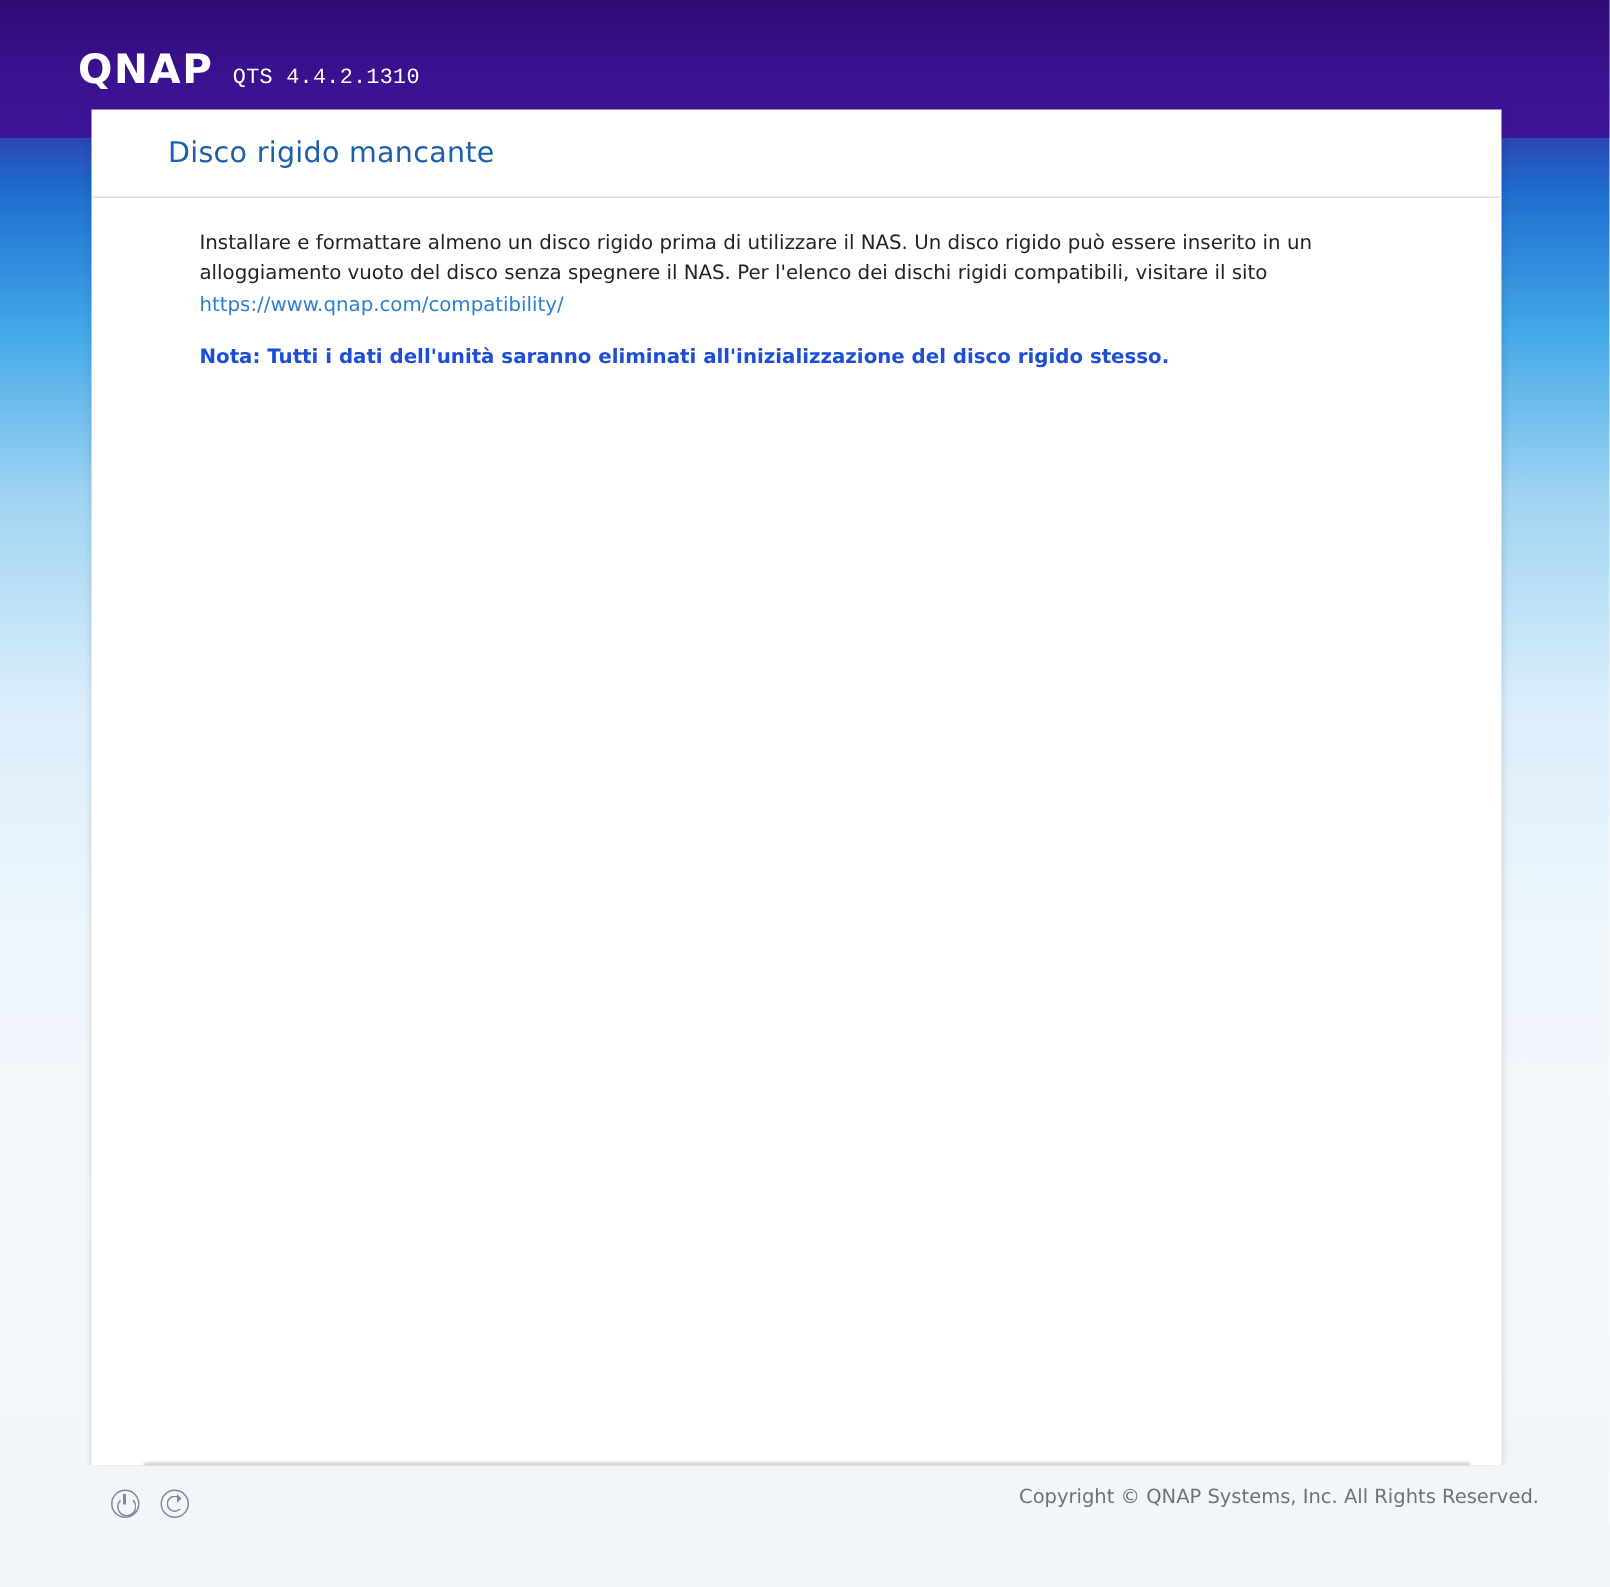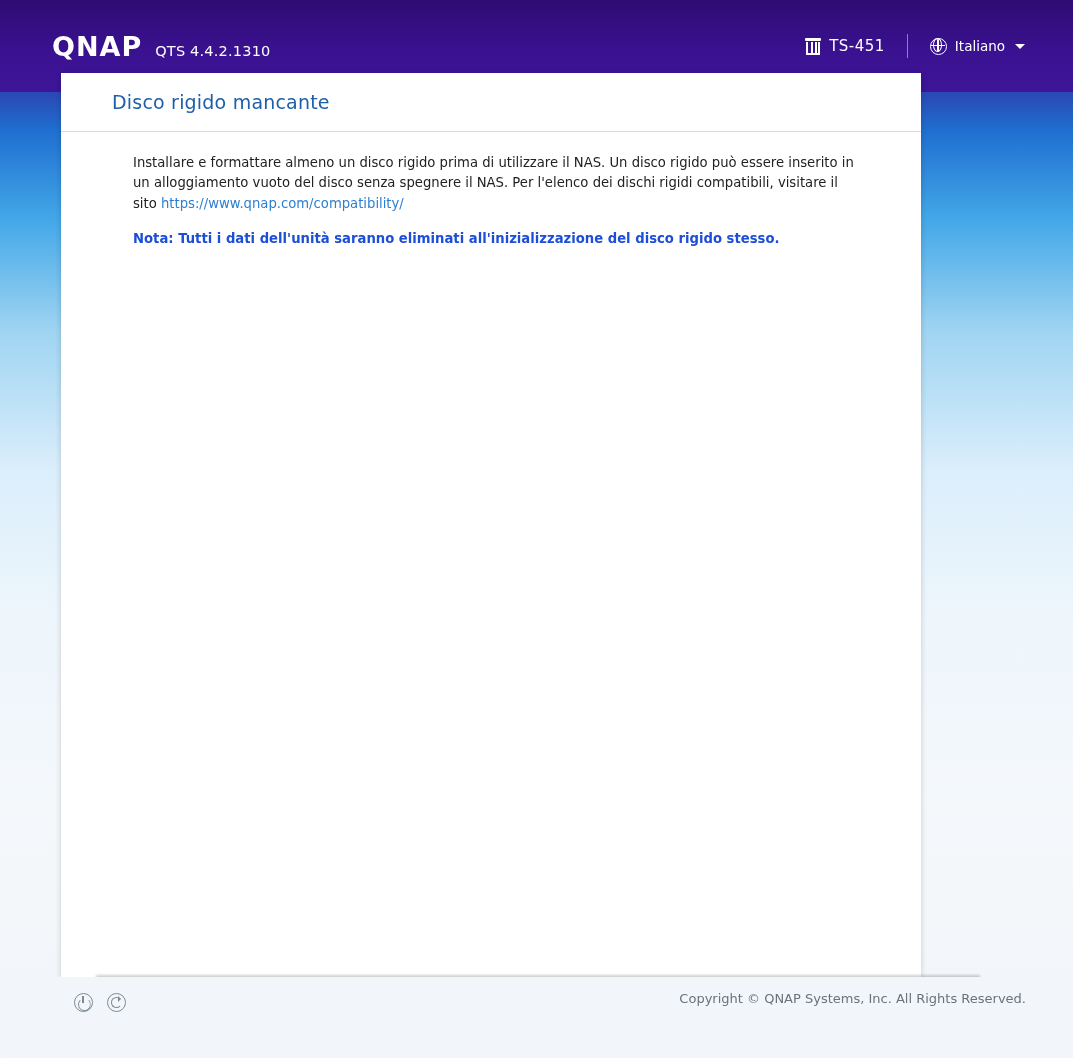--- a/index.html
+++ b/index.html
@@ -45,20 +45,21 @@
     font-weight: bold;
     letter-spacing: 1px;
     color: #ffffff;
     line-height: 1;
   }
   .qts-version {
     margin-left: 13px;
     font-size: 14.5px;
     color: #ffffff;
     letter-spacing: 0.2px;
+    font-family: Liberation Mono, monospace;
   }
   .topbar-right {
     margin-left: auto;
     margin-right: 48px;
     display: flex;
     align-items: center;
     color: #ffffff;
   }
   .model-box {
     display: flex;
@@ -146,21 +147,21 @@
     border-left: 5px solid transparent;
     border-right: 5px solid transparent;
     border-top: 5px solid #ffffff;
   }
 
   
   .panel {
     position: absolute;
     top: 73px;
     left: 61px;
-    width: 860px;
+    width: 940px;
     height: 904px;
     background: #ffffff;
     box-shadow: 0 2px 6px rgba(0,0,0,0.18);
   }
   .panel-header {
     height: 59px;
     border-bottom: 1px solid #dcdcdc;
     display: flex;
     align-items: center;
     padding-left: 51px;
@@ -278,39 +279,20 @@
 </style>
 </head>
 <body>
 
 <div class="topbar">
   <div class="brand-wrap">
     <span class="qnap-logo">QNAP</span>
     <span class="qts-version">QTS 4.4.2.1310</span>
   </div>
 
-  <div class="topbar-right">
-    <div class="model-box">
-      <span class="nas-icon">
-        <span class="nas-top"></span>
-        <span class="nas-body"></span>
-      </span>
-      <span>TS-451</span>
-    </div>
-
-    <div class="divider-v"></div>
-
-    <div class="lang-box">
-      <span class="globe-icon">
-        <span class="globe-ellipse"></span>
-      </span>
-      <span>Italiano</span>
-      <span class="caret-down"></span>
-    </div>
-  </div>
 </div>
 
 <div class="panel">
   <div class="panel-header">
     <span class="panel-title">Disco rigido mancante</span>
   </div>
   <div class="panel-body">
     <p class="para"><span>Installare e formattare almeno un disco rigido prima di utilizzare il NAS. Un disco rigido può essere inserito in un alloggiamento vuoto del disco senza spegnere il NAS. Per l'elenco dei dischi rigidi compatibili, visitare il sito </span><a class="link" href="#">https://www.qnap.com/compatibility/</a></p>
     <div class="note">Nota: Tutti i dati dell'unità saranno eliminati all'inizializzazione del disco rigido stesso.</div>
   </div>

